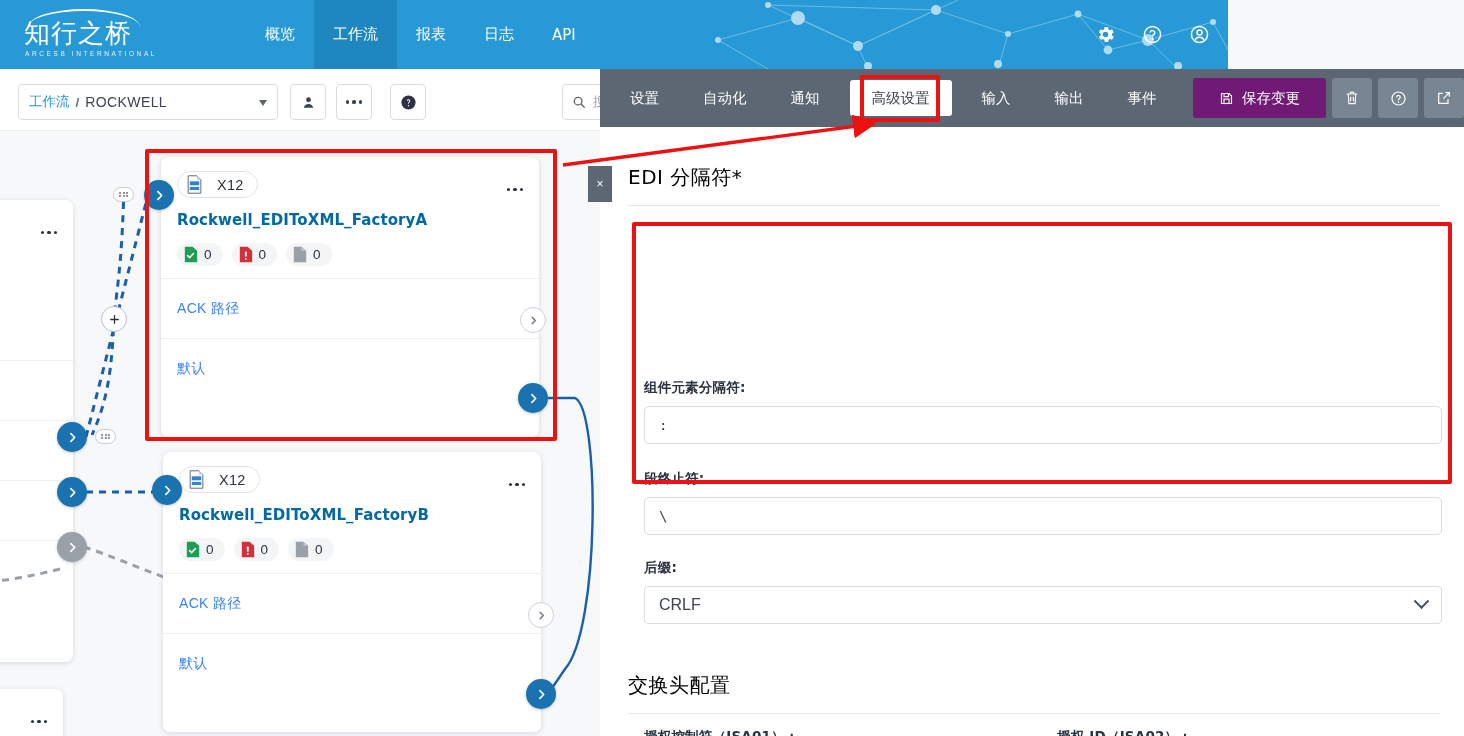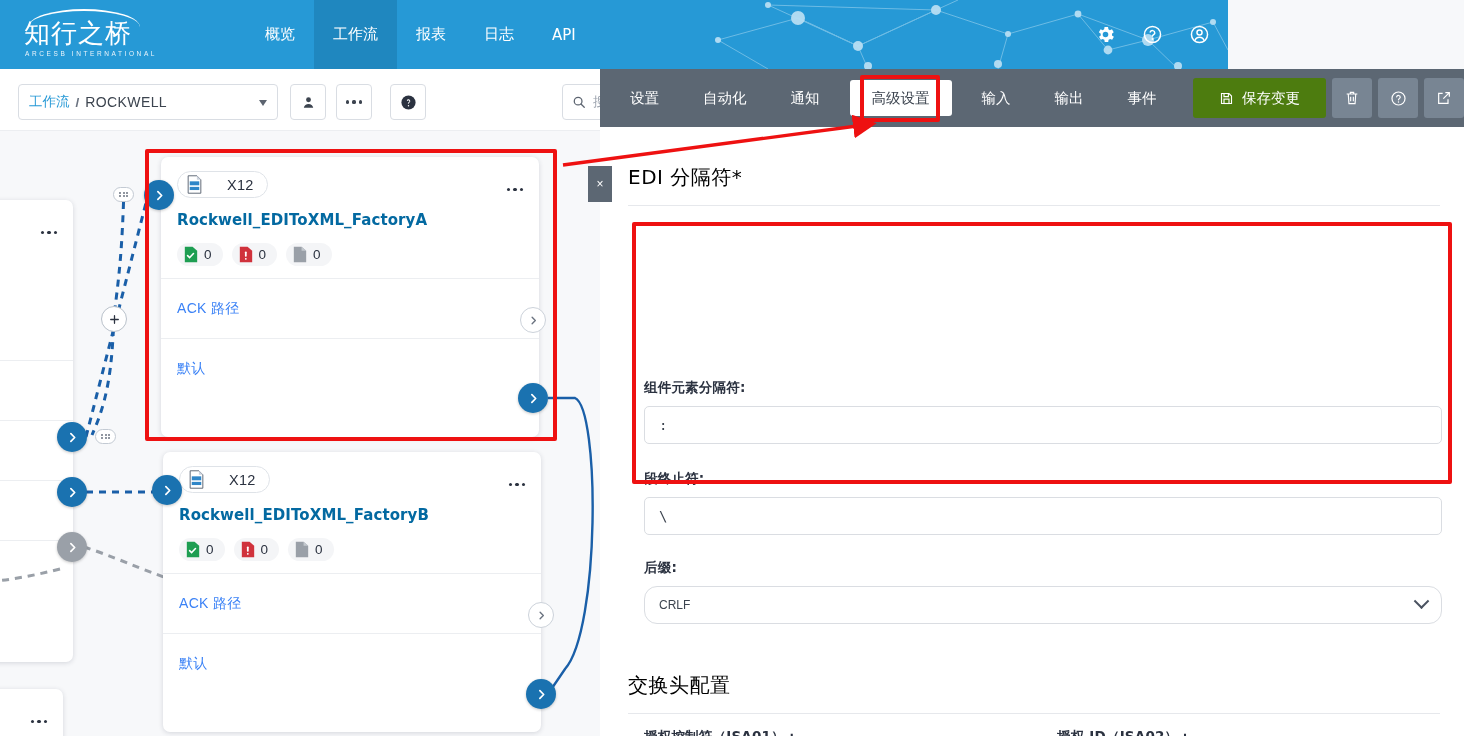--- a/index.html
+++ b/index.html
@@ -90,21 +90,21 @@
   }
   .searchbox span { font-size: 13px; color: #9aa1ac; white-space: nowrap; }
 
   
   .card {
     position: absolute; background: #fff; border-radius: 7px;
     box-shadow: 0 1px 5px rgba(30,40,60,.16); overflow: hidden;
   }
   .card-head { padding: 14px 16px 12px 16px; }
   .chip {
-    display: inline-flex; align-items: center; gap: 24px;
+    display: inline-flex; align-items: center; gap: 14px;
     border: 1px solid #dfe3e8; border-radius: 16px; padding: 3px 13px 3px 8px;
     background: #fff;
   }
   .chip-label { font-size: 14.5px; color: #2b3240; letter-spacing: .3px; }
   .card-title {
     margin-top: 13px; font-size: 15px; font-weight: bold; color: #0369a1;
     letter-spacing: .1px; font-family: "DejaVu Sans", "Liberation Sans", sans-serif;
   }
   .counters { margin-top: 14px; display: flex; gap: 9px; }
   .counter {
@@ -161,21 +161,21 @@
     background: #5c6773; display: flex; align-items: center; padding-left: 8px;
   }
   .ptab {
     height: 58px; padding: 0 22px; display: flex; align-items: center;
     color: #ffffff; font-size: 14.5px; cursor: pointer; white-space: nowrap;
     font-family: "DejaVu Sans", "Liberation Sans", sans-serif;
   }
   .ptab.active { background: #ffffff; color: #3c444f; margin: 0 8px; border-radius: 3px; height: 36px; }
   .ptools { position: absolute; right: 0; top: 0; height: 58px; display: flex; align-items: center; gap: 6px; padding-right: 0; }
   .save-btn {
-    height: 40px; background: #4d7c0f; border-radius: 3px; color: #fff;
+    height: 40px; background: #701a75; border-radius: 3px; color: #fff;
     display: flex; align-items: center; gap: 8px; padding: 0 26px;
     font-size: 14.5px; cursor: pointer; white-space: nowrap;
   }
   .tool-btn {
     width: 40px; height: 40px; background: #788593; border-radius: 3px;
     display: flex; align-items: center; justify-content: center; cursor: pointer;
   }
   .close-tab {
     position: absolute; left: -12px; top: 97px; width: 24px; height: 36px;
     background: #5c6773; color: #fff; font-size: 12px;
@@ -190,23 +190,23 @@
   .fld-label {
     font-size: 13.5px; color: #2b3240; font-weight: bold; letter-spacing: .2px;
     font-family: "DejaVu Sans", "Liberation Sans", sans-serif;
   }
   .fld-input {
     margin-top: 9px; height: 38px; border: 1px solid #dadde2; border-radius: 5px;
     background: #fff; display: flex; align-items: center; padding: 0 14px;
     font-size: 14px; color: #3c444f; font-family: "DejaVu Sans Mono", monospace;
   }
   .fld-select {
-    margin-top: 9px; height: 38px; border: 1px solid #dadde2; border-radius: 13px;
+    margin-top: 9px; height: 38px; border: 1px solid #dadde2; border-radius: 4px;
     background: #fff; display: flex; align-items: center; justify-content: space-between;
-    padding: 0 14px; font-size: 12px; color: #3c444f; cursor: pointer;
+    padding: 0 14px; font-size: 16px; color: #3c444f; cursor: pointer;
   }
   .chev { width: 11px; height: 11px; border-right: 2px solid #4a5260; border-bottom: 2px solid #4a5260; transform: rotate(45deg) translate(-3px,-3px); }
 </style>
 </head>
 <body>
 
 <div id="app">
 
   <div class="topbar">
     <svg class="topbar-net" viewBox="0 0 520 69" preserveAspectRatio="none">

